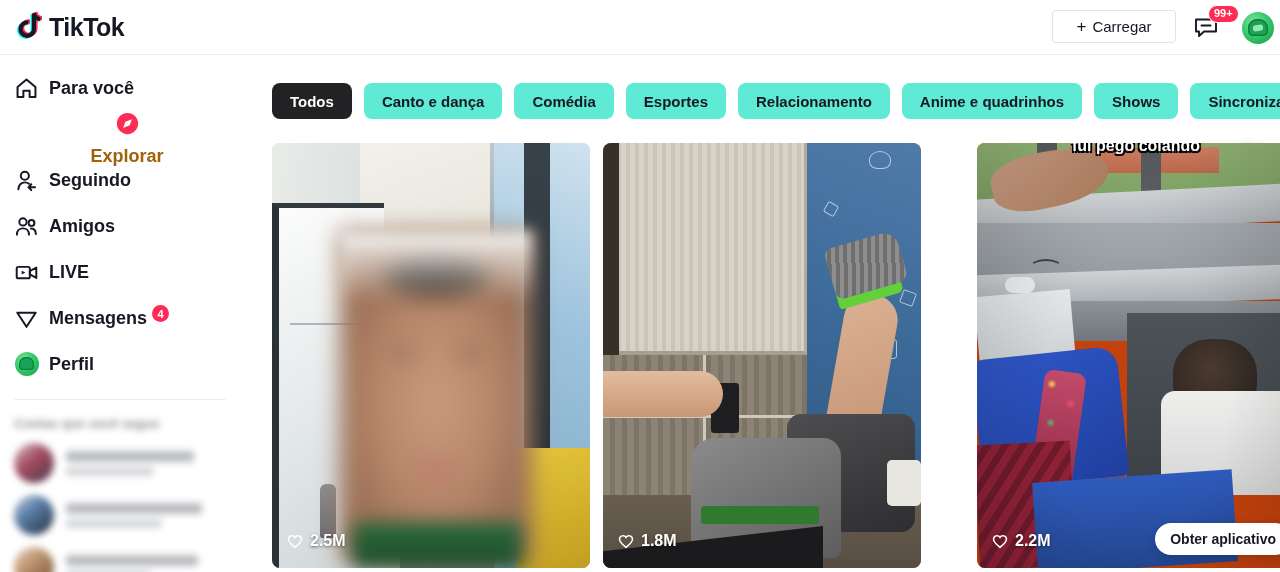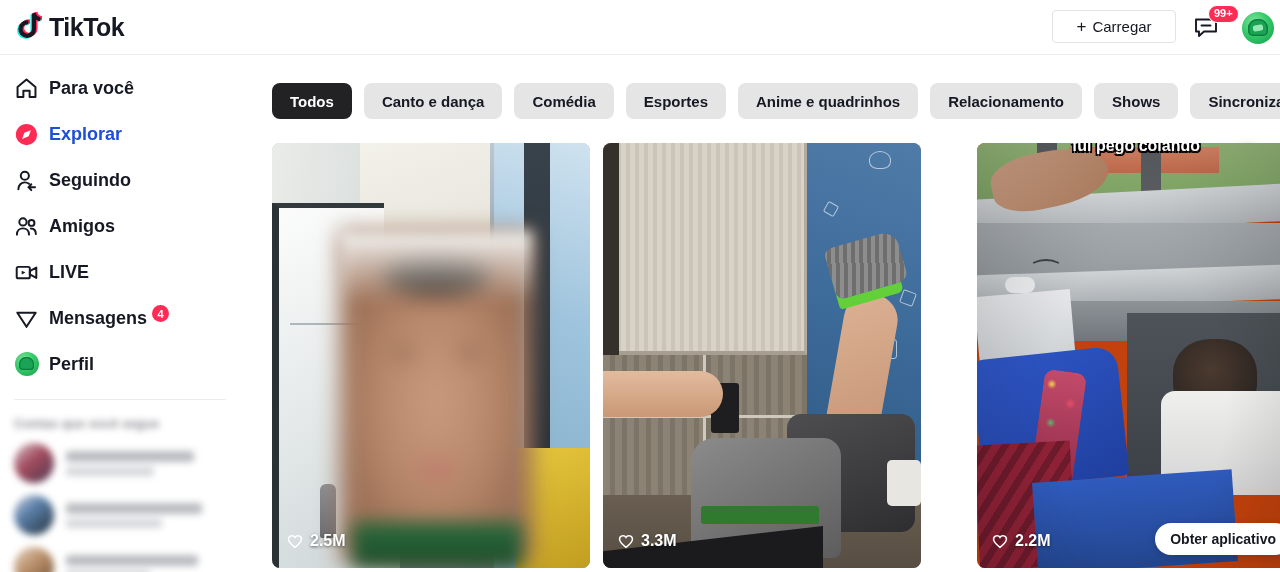--- a/index.html
+++ b/index.html
@@ -104,21 +104,21 @@
     background: #fff;
     padding-top: 10px;
   }
   .nav-item {
     display: flex; align-items: center; gap: 10px;
     height: 46px; padding-left: 14px;
     cursor: pointer; position: relative;
     font-size: 18px; font-weight: bold;
     color: #161823;
   }
-  .nav-item.active { color: #1d4ed8; }
+  .nav-item.active { color: #a16207; flex-direction: column; }
   .nav-icon {
     width: 25px; height: 25px; flex: 0 0 auto;
     display: flex; align-items: center; justify-content: center;
   }
   .nav-badge {
     position: absolute; top: 10px;
     background: #fe2c55; color: #fff;
     font-size: 11px; font-weight: bold;
     min-width: 17px; height: 17px;
     border-radius: 9px;
@@ -175,21 +175,21 @@
     overflow: hidden;
   }
   .chips-row {
     position: absolute; top: 28px; left: 32px;
     display: flex; align-items: center; gap: 12px;
     white-space: nowrap;
   }
   .chip {
     height: 36px; padding: 0 18px;
     border-radius: 8px; border: none;
-    background: #e5e5e5; color: #161823;
+    background: #5eead4; color: #161823;
     font-family: "Liberation Sans", sans-serif;
     font-size: 15px; font-weight: bold;
     cursor: pointer;
     display: flex; align-items: center;
   }
   .chip.active { background: #222225; color: #fff; }
   .chip.clipped {
     max-width: 132px; overflow: hidden;
     padding-right: 8px;
   }
@@ -641,22 +641,22 @@
   </div>
 </div>
 
 <div class="main">
 
   <div class="chips-row">
     <button class="chip active">Todos</button>
     <button class="chip">Canto e dança</button>
     <button class="chip">Comédia</button>
     <button class="chip">Esportes</button>
+    <button class="chip">Relacionamento</button>
     <button class="chip">Anime e quadrinhos</button>
-    <button class="chip">Relacionamento</button>
     <button class="chip">Shows</button>
     <button class="chip clipped">Sincronização labial</button>
   </div>
 
   <div class="chips-next">
     <span>
       <svg width="15" height="15" viewBox="0 0 24 24" fill="none" stroke="#161823" stroke-width="2.6" stroke-linecap="round" stroke-linejoin="round">
         <path d="M9 5 L17 12 L9 19"></path>
       </svg>
     </span>
@@ -708,21 +708,21 @@
         <span class="seat"></span>
         <span class="pad"></span>
       <span class="frame"></span>
       <div class="cap"></div>
       <div class="likes">
         <span>
           <svg width="18" height="18" viewBox="0 0 24 24" fill="none" stroke="#fff" stroke-width="2">
             <path d="M12 20.4 C7.2 16.8 3.4 13.8 3.4 9.8 A4.6 4.6 0 0 1 12 7.3 A4.6 4.6 0 0 1 20.6 9.8 C20.6 13.8 16.8 16.8 12 20.4 z"></path>
           </svg>
         </span>
-        <span>3.3M</span>
+        <span>1.8M</span>
       </div>
     </div>
 
     <div class="card v3">
       <span class="outside"></span>
         <span class="roof"></span>
       <span class="pillar" style="left:60px"></span>
         <span class="pillar" style="left:164px"></span>
       <span class="sill"></span>
       <span class="hand"></span>

